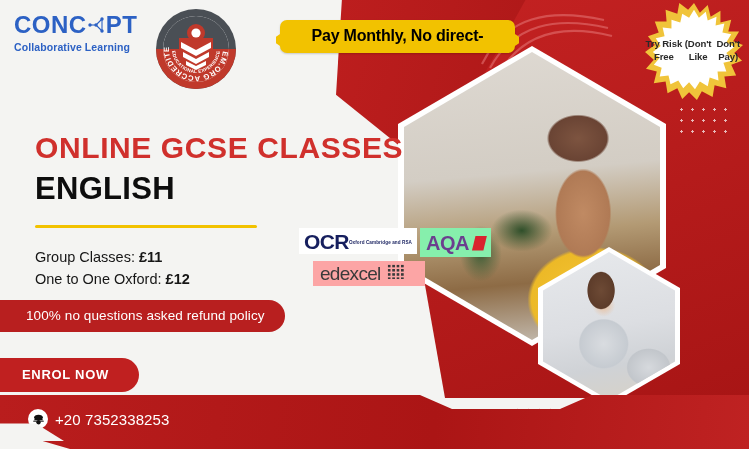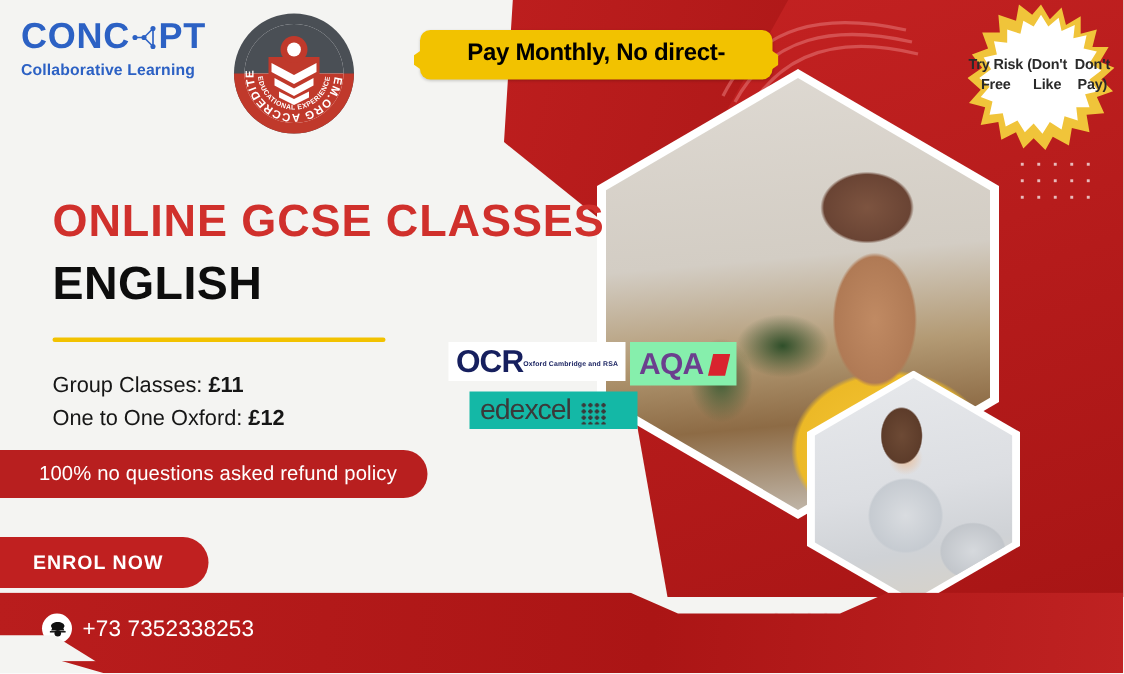--- a/index.html
+++ b/index.html
@@ -175,22 +175,22 @@
   }
   .bd-ocr-main { font-size: 21px; font-weight: 700; color: #161f5e; letter-spacing: -.6px; line-height: 1; }
   .bd-ocr-sub  { font-size: 4.6px; font-weight: 700; color: #161f5e; letter-spacing: .1px; margin-top: 1px; }
   .bd-aqa {
     background: #86efac; padding: 4px 4px 3px 6px;
     display: flex; align-items: center; gap: 3px; height: 29px; text-align: right;
   }
   .bd-aqa-main { font-size: 20px; font-weight: 700; color: #6b3f8e; letter-spacing: -.5px; line-height: 1; }
   .bd-aqa-mark { width: 15px; height: 15px; background: #d9232e; clip-path: polygon(24% 0,100% 0,76% 100%,0 100%); }
   .bd-edx {
-    background: #14b8a6; margin-top: 4px; margin-left: 14px;
-    padding: 3px 7px; display: flex; align-items: flex-end; gap: 6px; width: 112px;
+    background: #fca5a5; margin-top: 4px; margin-left: 14px;
+    padding: 3px 7px; display: flex; align-items: flex-start; gap: 6px; width: 112px;
   }
   .bd-edx-main { font-size: 19px; font-weight: 400; color: #3a3a3a; letter-spacing: -.7px; line-height: 1; }
   .bd-edx-grid {
     width: 17px; height: 15px;
     background-image: radial-gradient(#3a3a3a 1.3px, transparent 1.5px);
     background-size: 4.4px 4.2px;
   }
 
   
   .refund {
@@ -370,19 +370,19 @@
   <div class="footer">
     <div class="foot-items">
       <div class="foot-cell">
         <span class="icon-circle">
           <svg viewBox="0 0 20 20" width="15" height="15">
             <path fill="#111" d="M10 3.6c-3.3 0-6 1.6-6 3.6 0 .7.4 1.3 1 1.8l-.9 2.1h11.8l-.9-2.1c.6-.5 1-1.1 1-1.8 0-2-2.7-3.6-6-3.6z"></path>
             <circle cx="10" cy="13.6" r="2.9" fill="#111"></circle>
             <rect x="3" y="11.6" width="14" height="1.3" fill="#111"></rect>
           </svg>
         </span>
-        <span class="foot-text">+73 7352338253</span>
+        <span class="foot-text">+20 7352338253</span>
       </div>
     </div>
   </div>
   <div class="wedge-left"></div>
 
 </div>
 
 </body></html>

